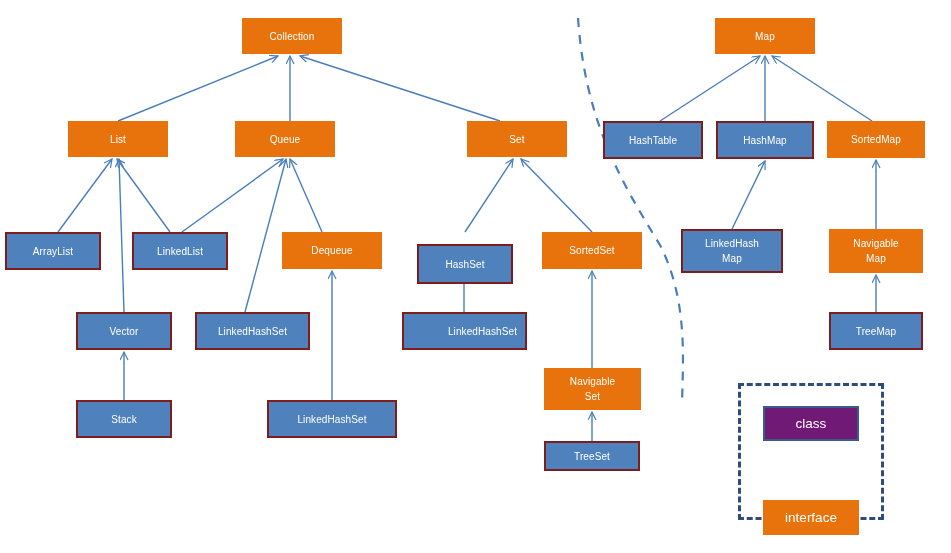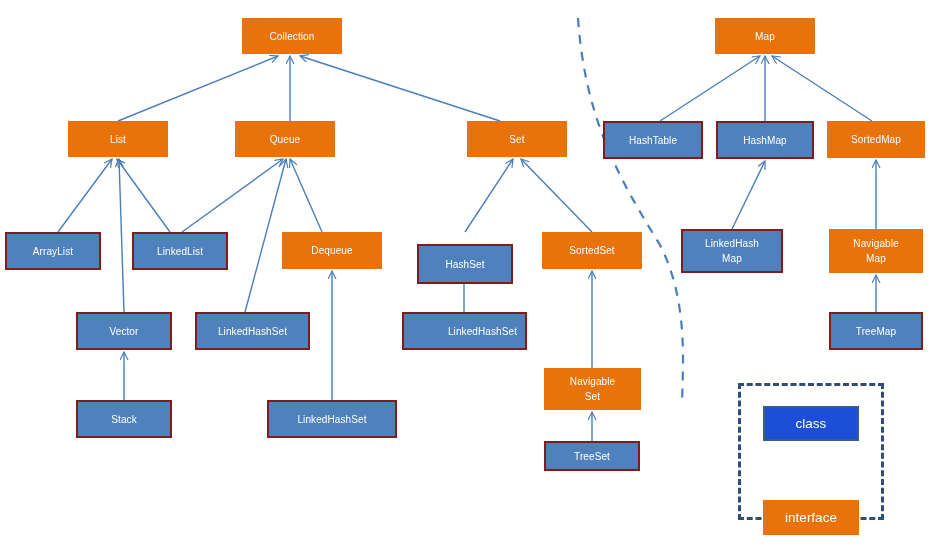--- a/index.html
+++ b/index.html
@@ -62,21 +62,21 @@
     position: absolute;
     box-sizing: border-box;
     display: flex;
     align-items: center;
     justify-content: center;
     color: #ffffff;
     font-size: 13.5px;
     z-index: 6;
   }
   .legend-swatch.klass {
-    background: #1d4ed8;
+    background: #701a75;
     border: 2px solid #385D8A;
   }
   .legend-swatch.iface {
     background: #E8730C;
     border: 1px solid #E8730C;
   }
 </style>
 </head>
 <body>
 

